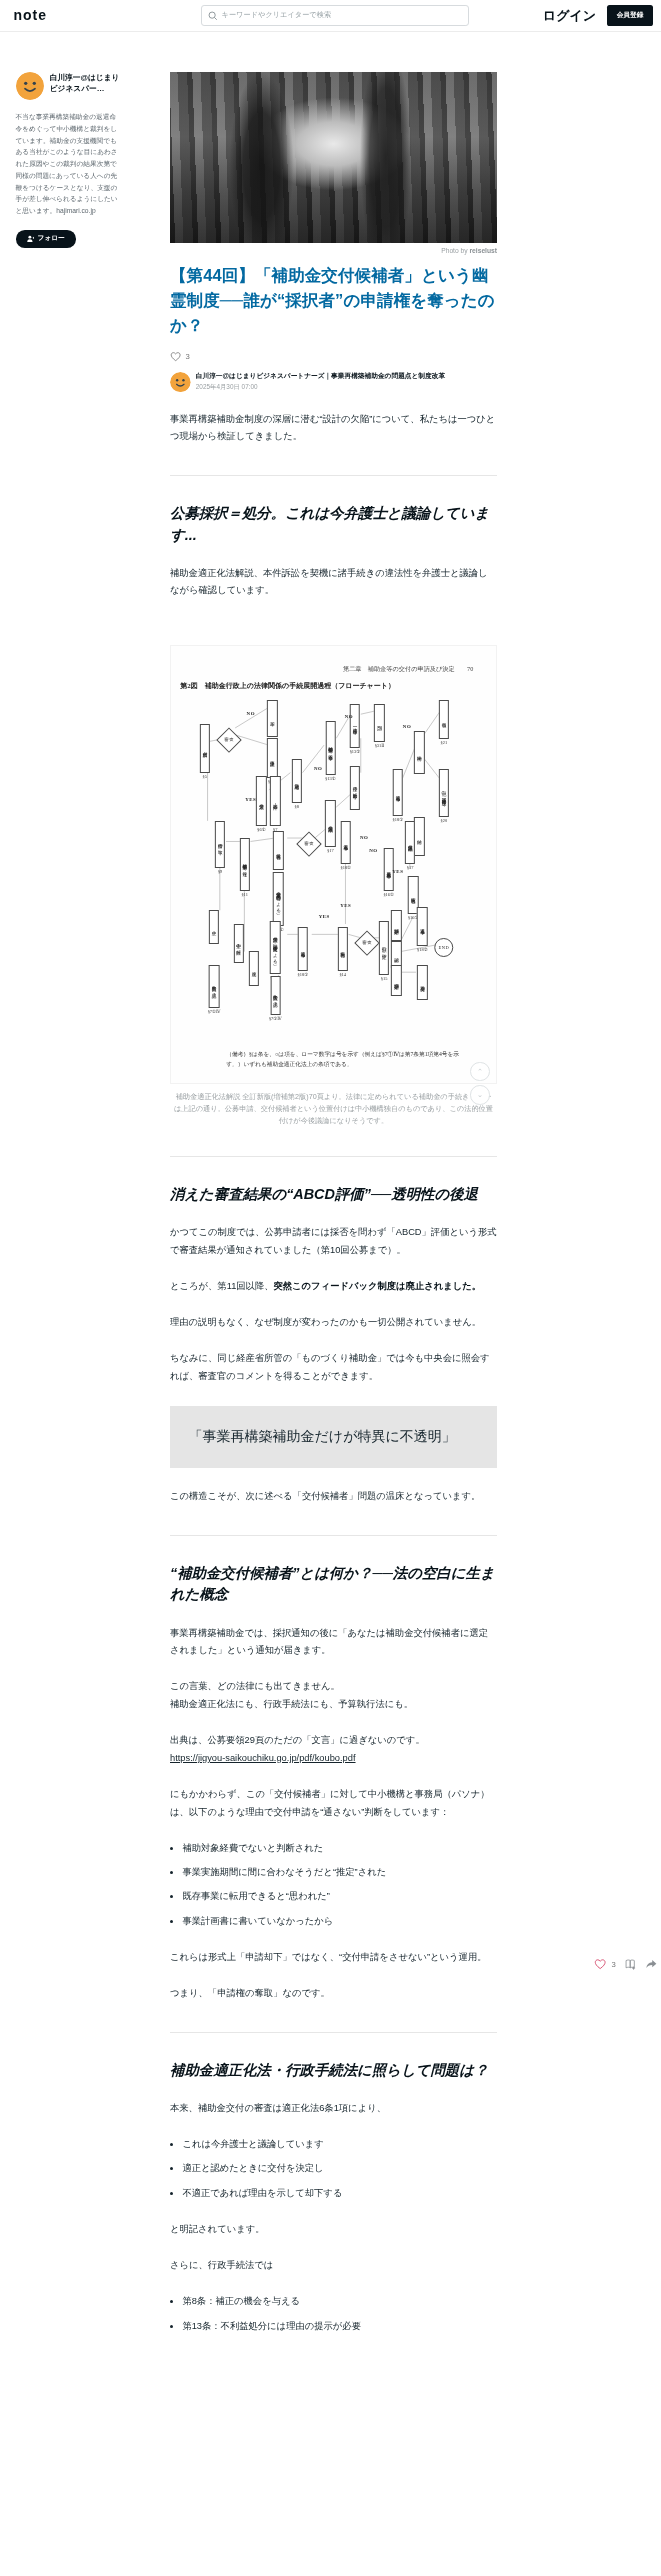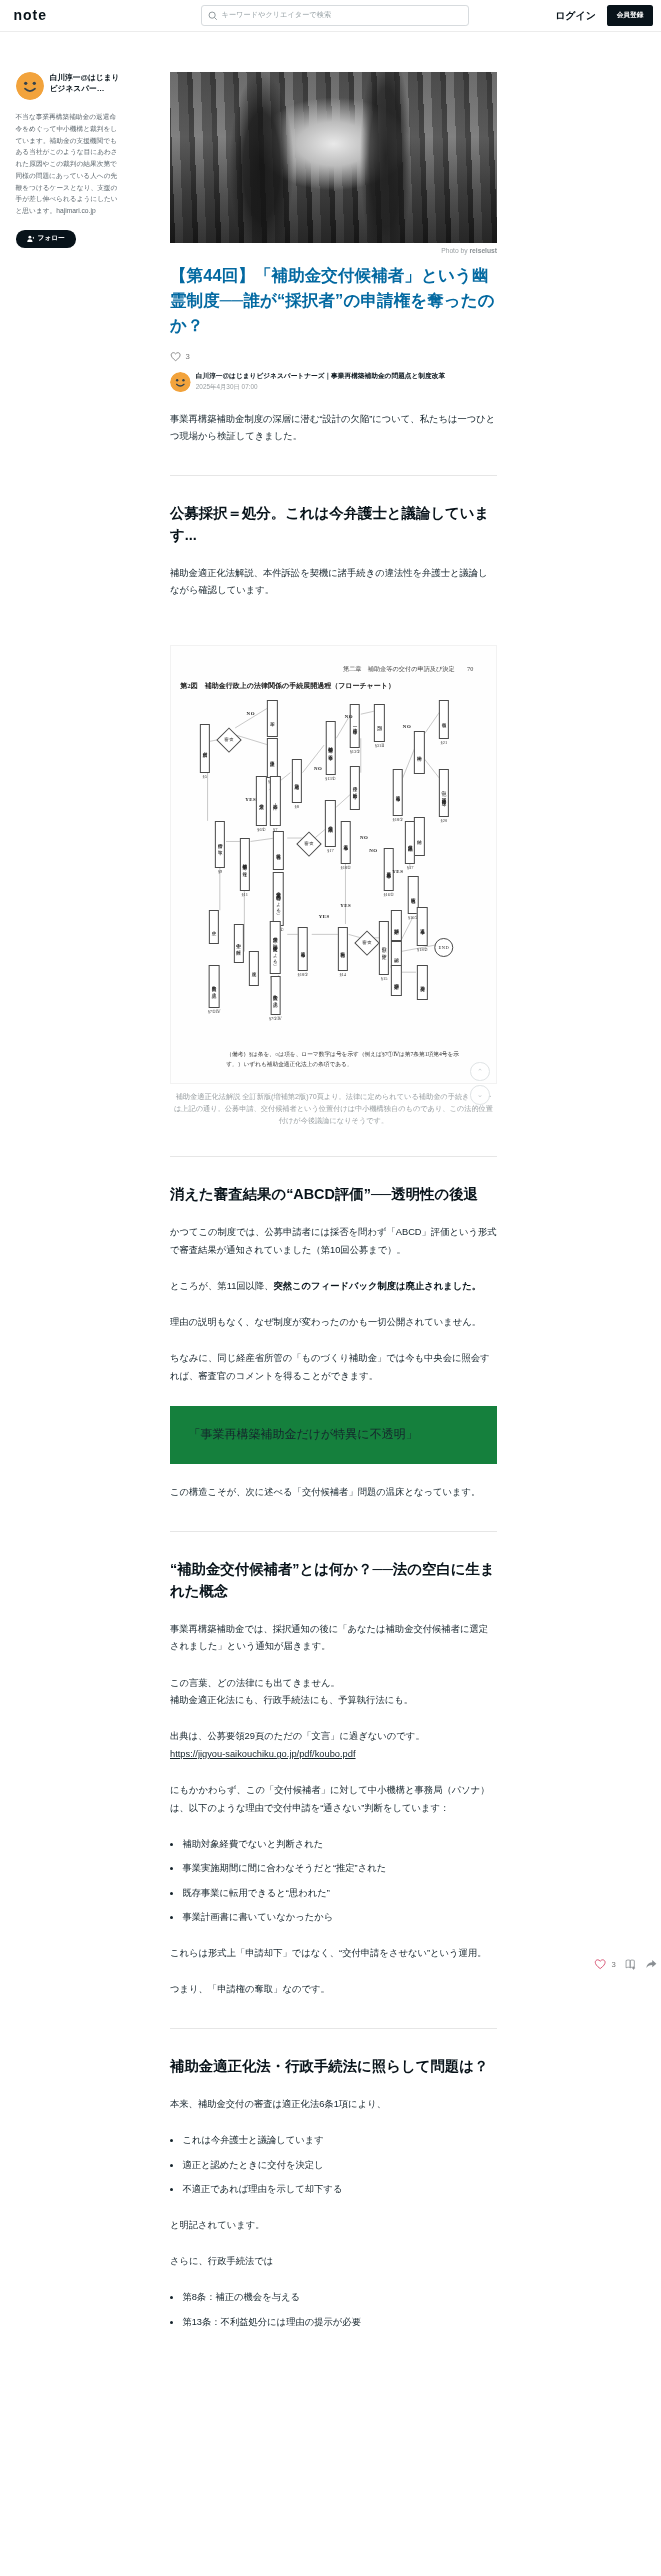--- a/index.html
+++ b/index.html
@@ -9,21 +9,21 @@
     font-family:"Liberation Sans","DejaVu Sans",sans-serif;
     -webkit-font-smoothing:antialiased;
   }
   
   .hdr{position:absolute;top:0;left:0;width:662px;height:31px;background:#fff;border-bottom:0.5px solid #ececec;z-index:10;}
   .logo{position:absolute;left:13.4px;top:7.2px;font-size:14px;font-weight:800;letter-spacing:1px;color:#08131a;}
   .search{position:absolute;left:201px;top:5.2px;width:268px;height:20.6px;border:0.5px solid #d7dbde;border-radius:3.1px;display:flex;align-items:center;padding:0 6.2px;box-sizing:border-box;background:#fff;}
   .search svg{flex:0 0 auto;margin-right:4.1px;}
   .search .ph{font-size:7.2px;color:#9aa4a8;}
   .hdr-right{position:absolute;right:9.3px;top:0;height:31px;display:flex;align-items:center;gap:11.3px;}
-  .login{font-size:10px;color:#08131a;font-weight:600;}
+  .login{font-size:13px;color:#08131a;font-weight:600;}
   .signup{background:#08131a;color:#fff;font-size:6.7px;font-weight:700;border:none;border-radius:2.6px;padding:6.2px 9.3px;cursor:pointer;}
   
   .side{position:absolute;left:15.5px;top:72px;width:106px;}
   .side-top{display:flex;gap:6.2px;align-items:flex-start;}
   .avatar{border-radius:50%;overflow:hidden;flex:0 0 auto;}
   .side-name{font-size:7.7px;font-weight:700;line-height:1.45;color:#08131a;display:-webkit-box;-webkit-line-clamp:2;-webkit-box-orient:vertical;overflow:hidden;}
   .side-bio{margin-top:11.3px;font-size:6.7px;line-height:1.75;color:#5c666d;word-break:break-all;}
   .follow-btn{margin-top:13.4px;display:inline-flex;align-items:center;gap:3.1px;background:#08131a;color:#fff;border:none;border-radius:8.8px;height:17.5px;padding:0 11.3px;font-size:6.7px;font-weight:700;cursor:pointer;}
   
   .main{position:absolute;left:170px;top:72px;width:327px;}
@@ -40,25 +40,25 @@
   .like-row{margin-top:13.4px;display:flex;align-items:center;gap:4.1px;color:#757575;font-size:7.7px;}
   .author-row{margin-top:9.3px;display:flex;gap:5.2px;align-items:center;}
   .author-meta{display:flex;flex-direction:column;gap:1.5px;}
   .author-name{font-size:6.7px;font-weight:600;color:#08131a;}
   .author-date{font-size:6.4px;color:#9aa0a3;}
   
   .body{margin-top:7.2px;}
   .body p{margin:18.5px 0;font-size:9.3px;line-height:1.9;color:#15242c;}
   .body a.body-link{color:#15242c;text-decoration:underline;cursor:pointer;}
   .body strong{font-weight:800;color:#08131a;}
-  .body h2{margin:27px 0 15.5px 0;font-size:14.4px;line-height:1.5;font-weight:800;color:#08131a;}
+  .body h2{margin:27px 0 15.5px 0;font-size:14.4px;line-height:1.5;font-weight:800;color:#08131a;font-style:italic;}
   .body hr{border:none;border-top:0.5px solid #e6e6e6;margin:29px 0 20.6px 0;}
   .body ul{margin:18.5px 0;padding-left:12.4px;}
   .body li{font-size:9.3px;line-height:1.9;margin:6.7px 0;color:#15242c;}
-  .body blockquote{margin:20.6px 0;background:#15803d;padding:17.5px 18.5px;font-size:12px;line-height:1.9;color:#15242c;}
+  .body blockquote{margin:20.6px 0;background:#e5e5e5;padding:17.5px 18.5px;font-size:14px;line-height:1.9;color:#15242c;}
   
   .fig{margin:45px 0 0 0;position:relative;}
   .fig-paper{background:#fefefe;border:0.5px solid #f2f2f2;padding:18.5px 9.3px 13.4px 9.3px;position:relative;}
   .fig-pagehdr{text-align:right;font-size:6.2px;color:#444;font-family:"Liberation Serif","DejaVu Serif",serif;padding-right:13.4px;}
   .fig-title{margin-top:7.2px;font-size:7px;font-weight:700;color:#222;font-family:"Liberation Serif","DejaVu Serif",serif;}
   .fig-chart{position:relative;height:344px;margin-top:6.2px;}
   .fig-chart svg.wires{position:absolute;inset:0;width:100%;height:100%;}
   .fnode{position:absolute;transform:translate(-50%,0);display:flex;flex-direction:column;align-items:center;gap:1px;z-index:1;}
   .fnode .nbox{writing-mode:vertical-rl;border:0.5px solid #4a4a4a;background:#fff;padding:2.6px 1.5px;font-size:4.6px;letter-spacing:0.5px;color:#222;line-height:1.15;text-align:center;
       font-family:"Liberation Serif","DejaVu Serif",serif;}

